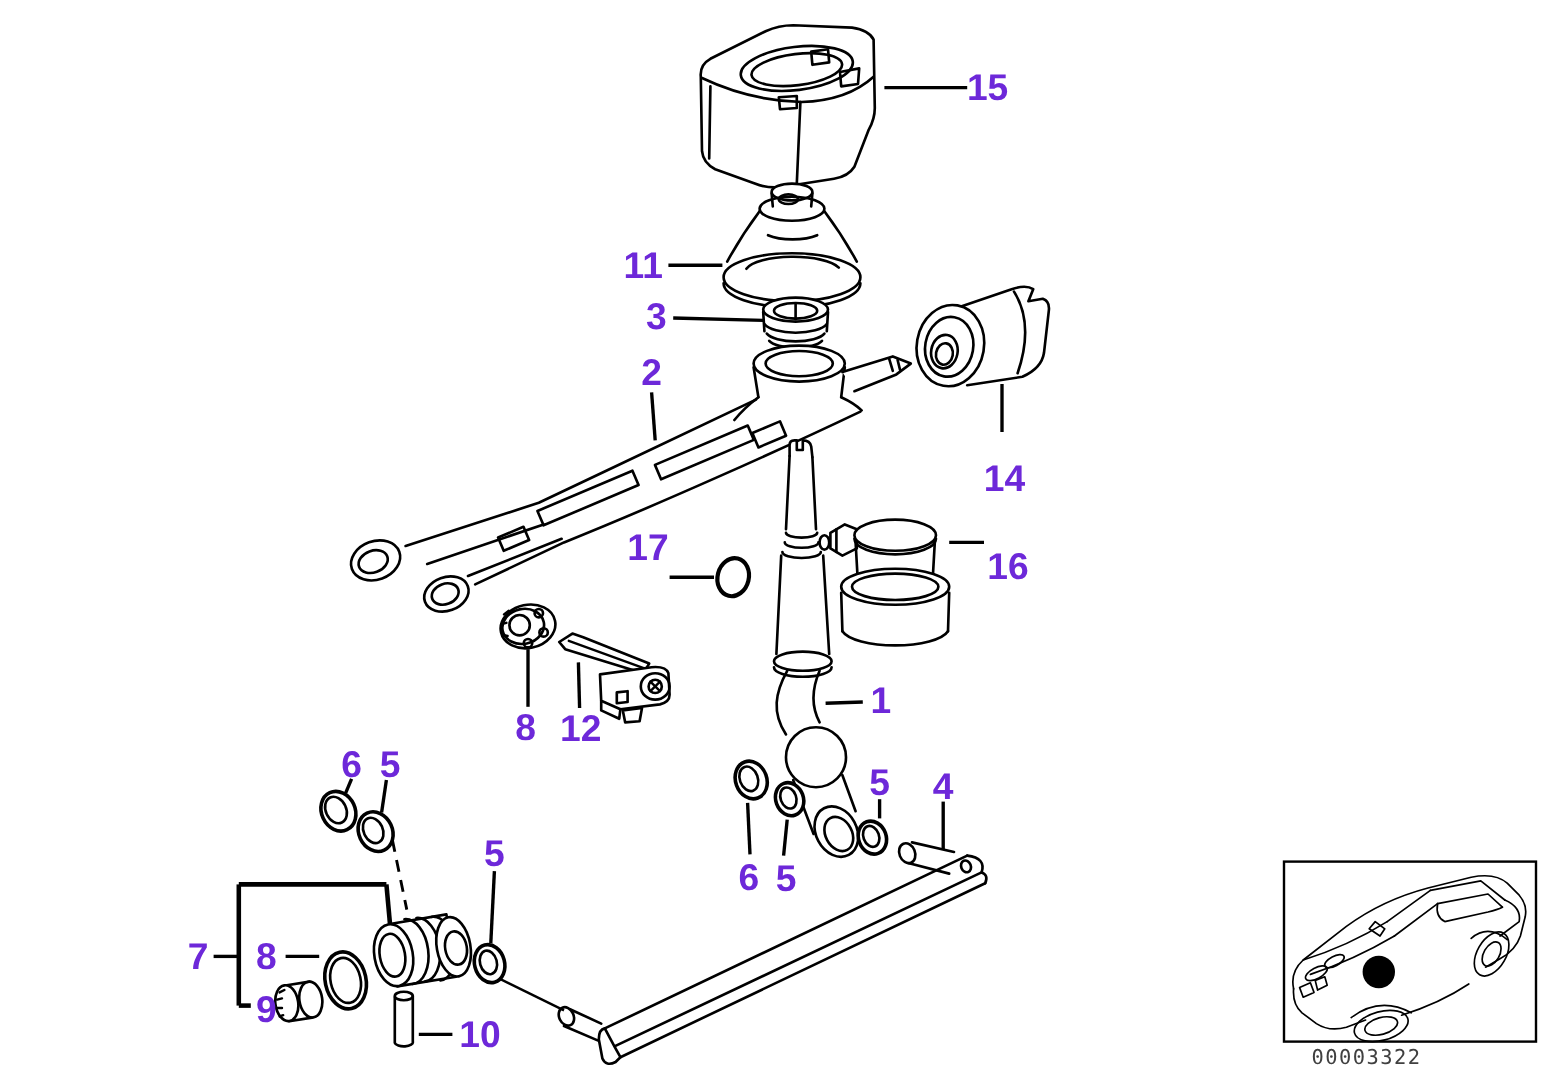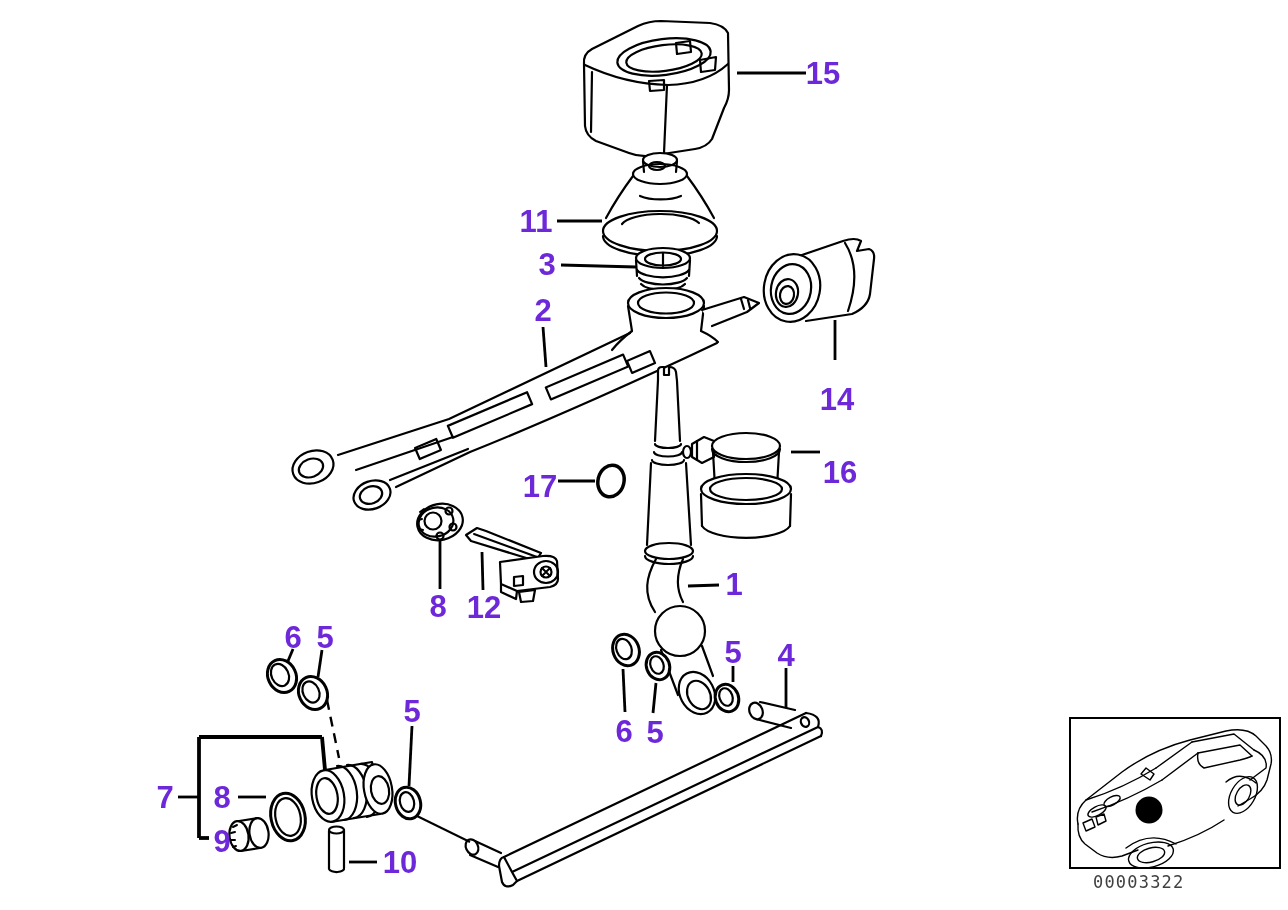--- a/index.html
+++ b/index.html
@@ -258,21 +258,21 @@
     </g>
   </svg>
 
   <div class="code">00003322</div>
 <div class="callout" style="left: 823px; top: 73px;">15</div>
     <div class="callout" style="left: 536px; top: 221px;">11</div>
     <div class="callout" style="left: 547px; top: 264px;">3</div>
     <div class="callout" style="left: 543px; top: 310px;">2</div>
     <div class="callout" style="left: 837px; top: 376px; margin-top: 23px;">14</div>
     <div class="callout" style="left: 840px; top: 472px;">16</div>
-    <div class="callout" style="left: 540px; top: 486px;">17</div>
+    <div class="callout" style="left: 540px; top: 456px;">17</div>
     <div class="callout" style="left: 734px; top: 584px;">1</div>
     <div class="callout" style="left: 438px; top: 606px;">8</div>
     <div class="callout" style="left: 484px; top: 607px; text-align: center;">12</div>
     <div class="callout" style="left: 293px; top: 637px;">6</div>
     <div class="callout" style="left: 325px; top: 637px;">5</div>
     <div class="callout" style="left: 412px; top: 711px;">5</div>
     <div class="callout" style="left: 165px; top: 797px;">7</div>
     <div class="callout" style="left: 222px; top: 797px;">8</div>
     <div class="callout" style="left: 222px; top: 841px;">9</div>
     <div class="callout" style="left: 400px; top: 862px;">10</div>

